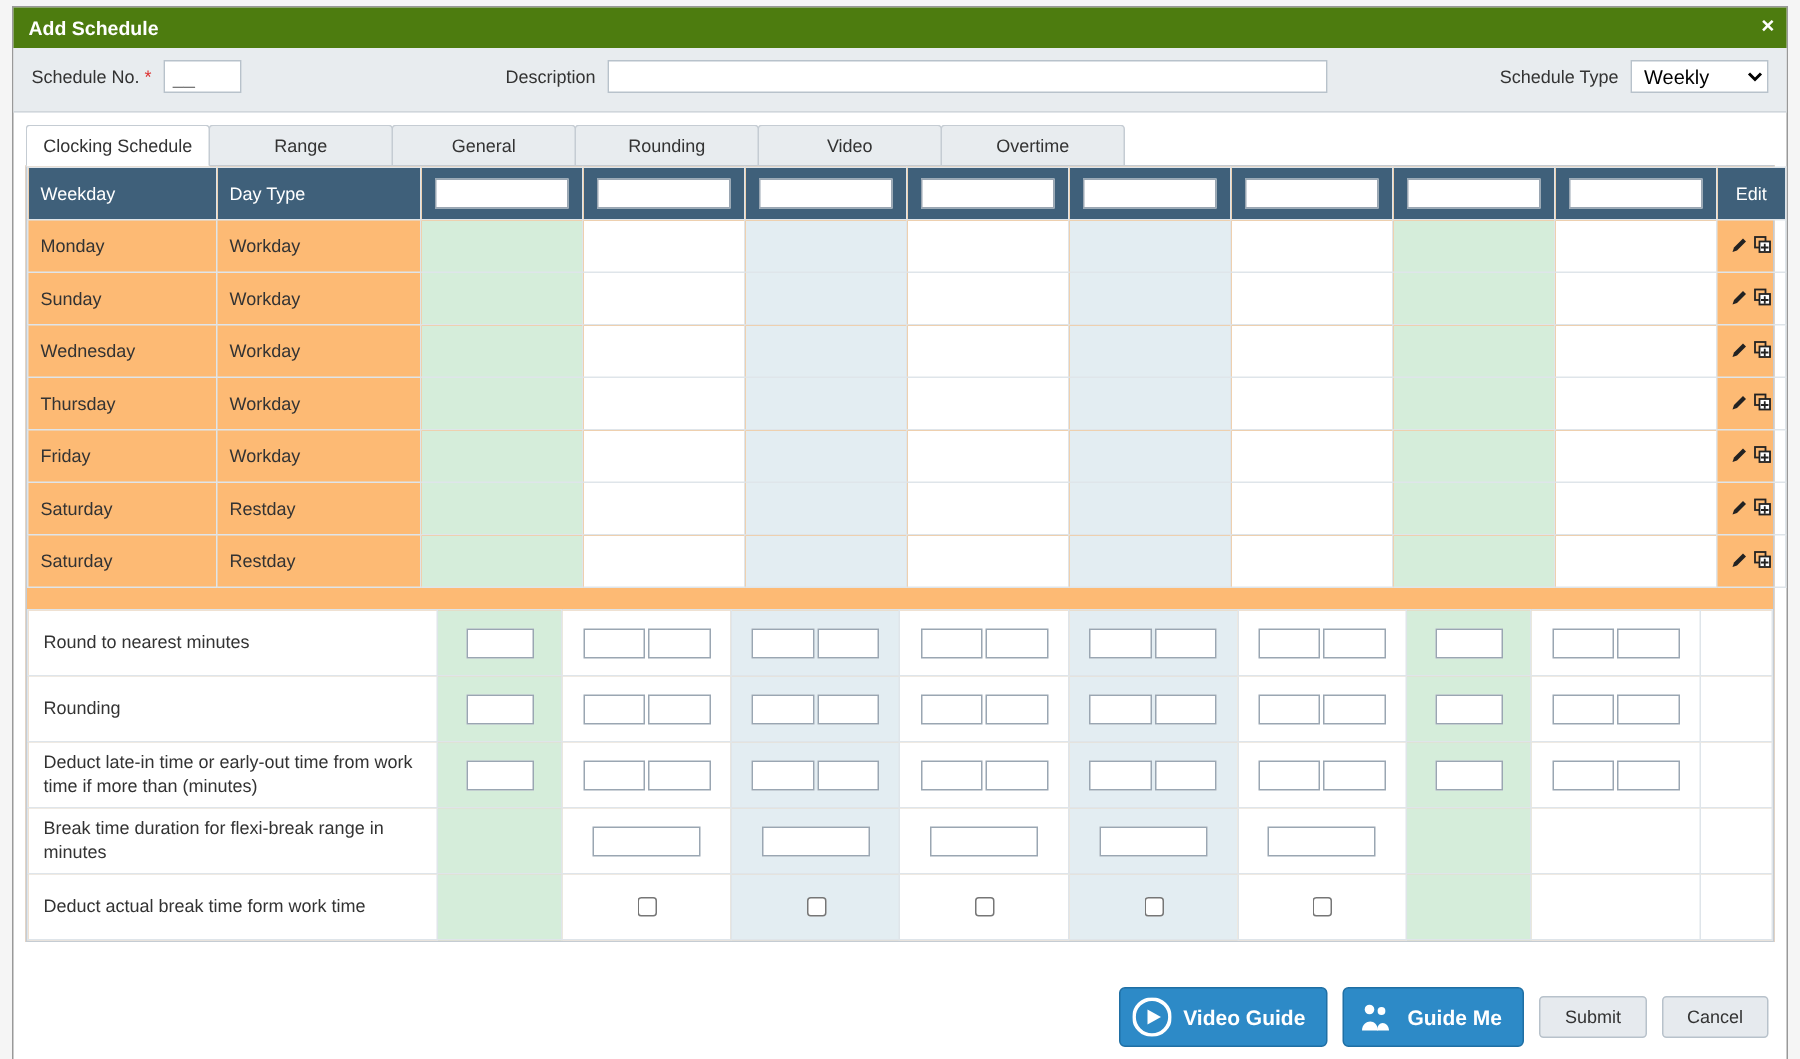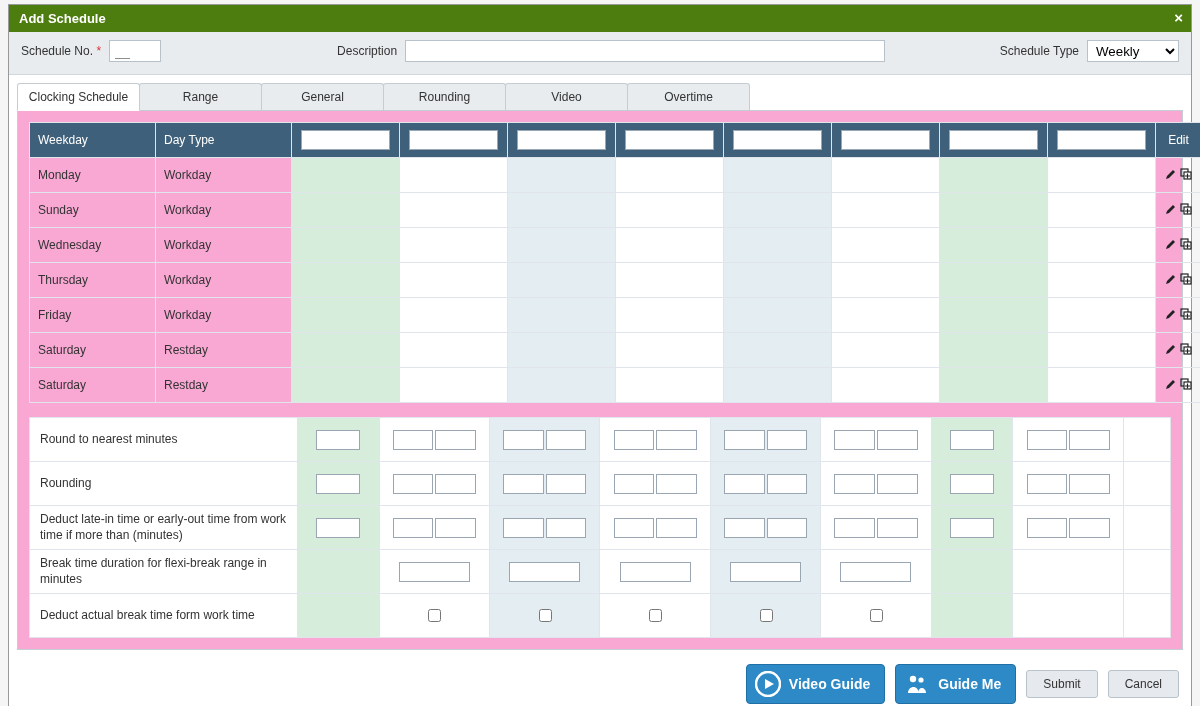--- a/index.html
+++ b/index.html
@@ -79,24 +79,24 @@
   .tabstrip .tab.active {
     background: #fff;
     font-weight: normal;
     position: relative;
     z-index: 2;
     border-bottom: 1px solid #fff;
     margin-bottom: -1px;
   }
 
   .panel {
-    margin: 0 8px 8px 8px;
+    margin: 0 8px 24px 8px;
     border: 1px solid #c5ccd3;
-    padding: 11px;
-    background: #f9a8d4;
+    padding: 0;
+    background: #fdba74;
   }
 
   table.sched {
     width: 100%;
     border-collapse: collapse;
     table-layout: fixed;
   }
   table.sched th, table.sched td {
     border: 1px solid #dfe5ea;
     padding: 0;

